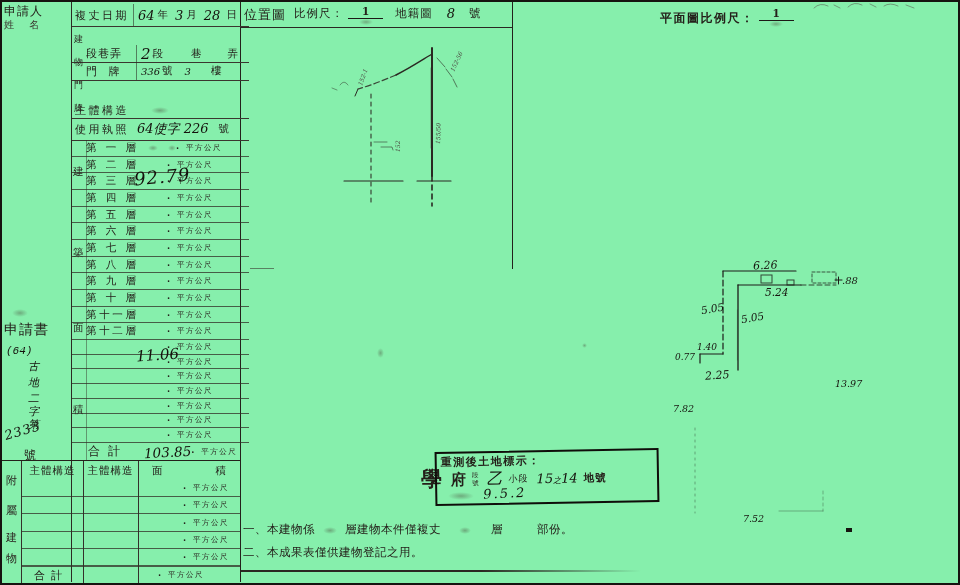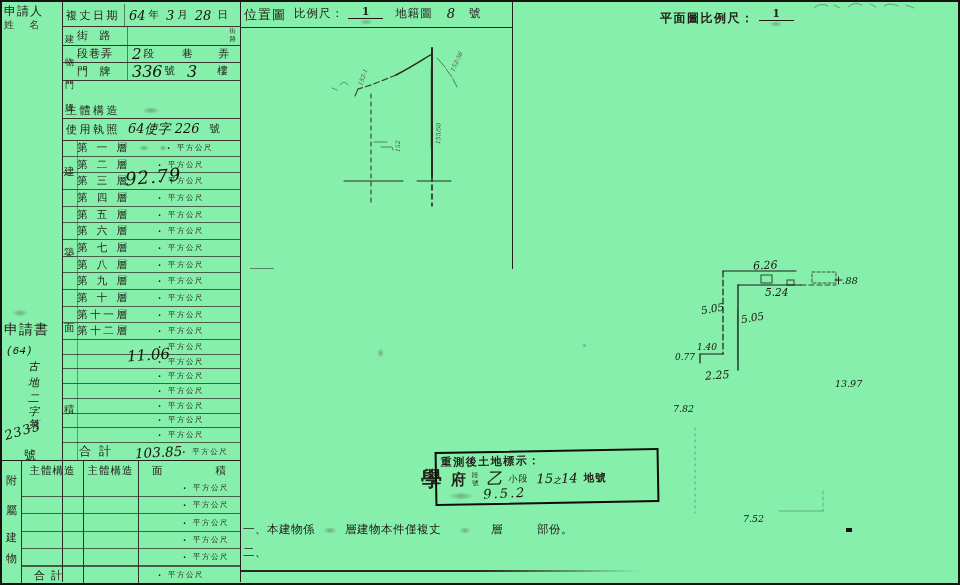--- a/index.html
+++ b/index.html
@@ -6,28 +6,28 @@
   #sheet{position:relative;width:960px;height:585px;background:#86efac;border:2.5px solid #161310;
          box-sizing:border-box;font-family:"DejaVu Serif",serif;color:#24201a;overflow:hidden;}
   .abs{position:absolute;}
   .p{font-family:"DejaVu Serif",serif;}
   .hw{font-family:"DejaVu Serif",serif;font-style:italic;color:#14110c;}
   
   #left-table{position:absolute;left:0;top:0;width:238px;height:580px;border-right:1.6px solid #24211b;}
   #applicant-cell{position:absolute;left:2px;top:1px;width:58px;height:26px;}
   #applicant-cell .main{font-size:12px;letter-spacing:1px;}
   #applicant-cell .sub{font-size:10px;letter-spacing:6px;color:#3a362e;margin-top:-2px;}
-  #main-col{position:absolute;left:60px;top:0;width:177px;height:580px;border-left:1.3px solid #2c2923;}
+  #main-col{position:absolute;left:69px;top:0;width:177px;height:580px;border-left:1.3px solid #2c2923;}
   .irow{position:absolute;left:0;right:0;display:flex;align-items:center;border-bottom:1px solid #3a362f;}
   .lbl{flex:none;font-size:11px;letter-spacing:2.5px;margin-left:3px;width:58px;}
   .lbl.addr{margin-left:14px;width:50px;letter-spacing:4px;}
   .val{flex:1;display:flex;align-items:center;height:100%;padding-left:4px;}
   .val.line{border-left:1px solid rgba(40,37,31,.55);}
   .u{font-size:10.5px;}
-  .hw12{font-size:13px;} .hw14{font-size:16px;} .hw15{font-size:15px;}
+  .hw12{font-size:13px;} .hw14{font-size:10px;} .hw15{font-size:15px;}
   #group-strip{position:absolute;left:2px;top:26px;width:12px;height:92px;display:flex;flex-direction:column;
                justify-content:space-around;font-size:9px;line-height:1;color:#2b2721;}
   .sidechar{position:absolute;left:1px;width:12px;font-size:10.5px;color:#2b2721;}
   #floor-rows{position:absolute;left:0;right:0;top:138px;height:200px;display:flex;flex-direction:column;}
   #extra-rows{position:absolute;left:0;right:0;top:338px;height:103px;display:flex;flex-direction:column;}
   .frow{flex:1;display:flex;align-items:center;border-bottom:1px solid rgba(48,44,37,.75);}
   .flab{width:50px;margin-left:14px;display:flex;justify-content:space-between;font-size:10.5px;flex:none;}
   .fsp{flex:1;}
   .fdot{width:10px;font-size:9px;font-weight:bold;transform:translateY(-2px);flex:none;}
   .funit{width:46px;margin-right:26px;font-size:7.5px;letter-spacing:1.5px;flex:none;color:#2b2721;}
@@ -114,30 +114,20 @@
 
       <div class="irow" style="top:2px;height:22px;">
         <span class="lbl">複丈日期</span>
         <span class="val line">
           <span class="hw hw12">64</span>
           <span class="u" style="margin-left:3px;">年</span>
           <span class="hw hw12" style="margin-left:7px;">3</span>
           <span class="u" style="margin-left:3px;">月</span>
           <span class="hw hw12" style="margin-left:7px;">28</span>
           <span class="u" style="margin-left:6px;">日</span>
-        </span>
-      </div>
-      <div class="irow" style="top:24px;height:19px;">
-        <span class="lbl addr">街 路</span>
-        <span class="val line">
-          <span style="flex:1"></span>
-          <span style="display:flex;flex-direction:column;font-size:6.5px;line-height:1.1;margin-right:4px;color:#35312a;">
-            <span>街</span>
-              <span>路</span>
-          </span>
         </span>
       </div>
       <div class="irow" style="top:43px;height:17px;">
         <span class="lbl addr" style="letter-spacing:1px;">段巷弄</span>
         <span class="val line">
           <span class="hw hw15">2</span>
           <span class="u" style="margin-left:2px;">段</span>
           <span class="u" style="margin-left:28px;">巷</span>
           <span class="u" style="margin-left:26px;">弄</span>
         </span>
@@ -525,20 +515,21 @@
         <span>本建物係</span>
         <span class="gap" style="width:30px;"><span class="scrI" style="width:14px;height:7px;margin-left:8px;"></span></span>
         <span>層建物本件僅複丈</span>
         <span class="gap" style="width:50px;"><span class="scrI" style="width:12px;height:7px;margin-left:18px;"></span></span>
         <span>層</span>
         <span class="gap" style="width:34px;"></span>
         <span>部份。</span>
     </div>
     <div class="nl">
       <span>二、</span>
+        <span>本成果表僅供建物登記之用。</span>
     </div>
   </div>
   <div id="notes-divider"></div>
 
   <svg class="abs" style="left:808px;top:-1px;" width="140" height="10" viewBox="0 0 140 10">
     <g stroke="#5a564e" stroke-width="1" fill="none" opacity="0.55" stroke-linecap="round">
       <path d="M4 7 Q10 1 18 5 M24 4 L30 7 M38 6 Q44 0 52 4 M60 3 L66 6 M74 5 Q80 1 88 5 M96 4 L104 7"></path>
     </g>
   </svg>
 

